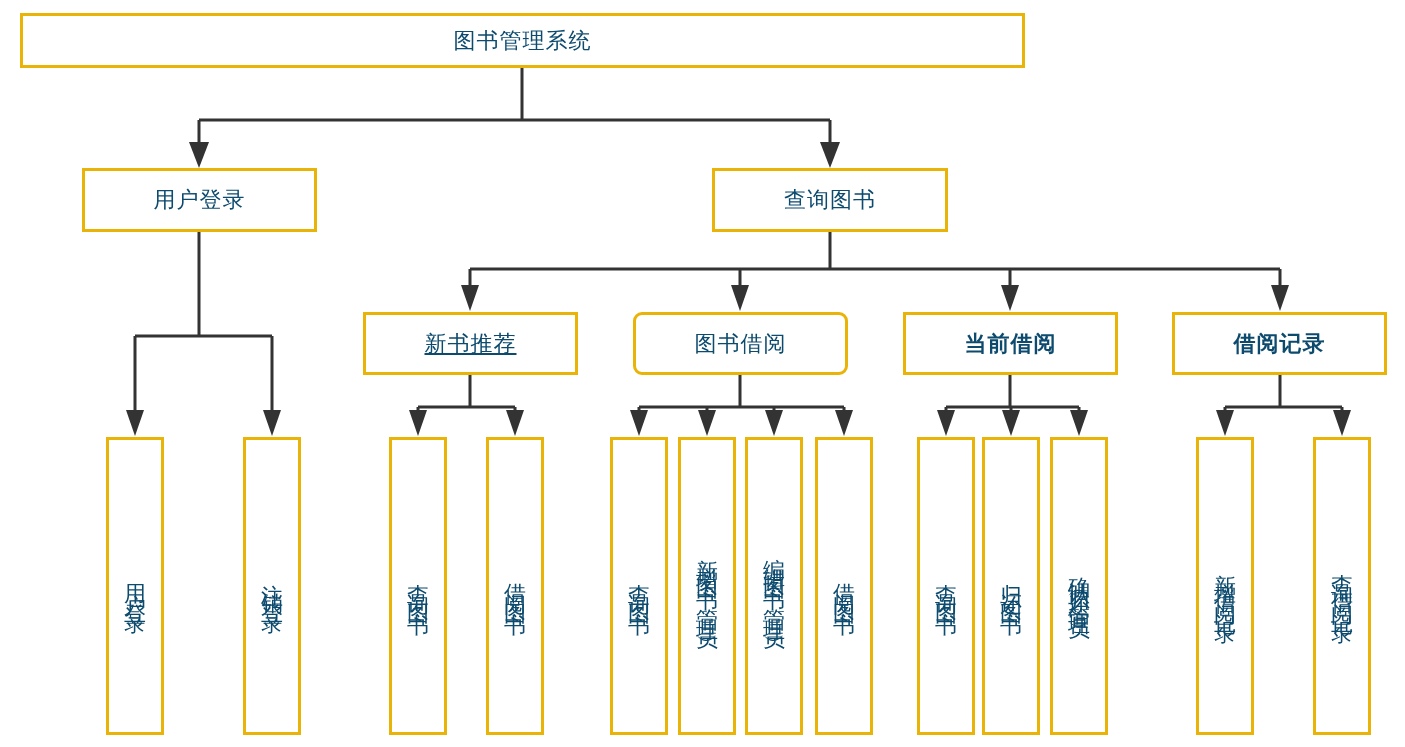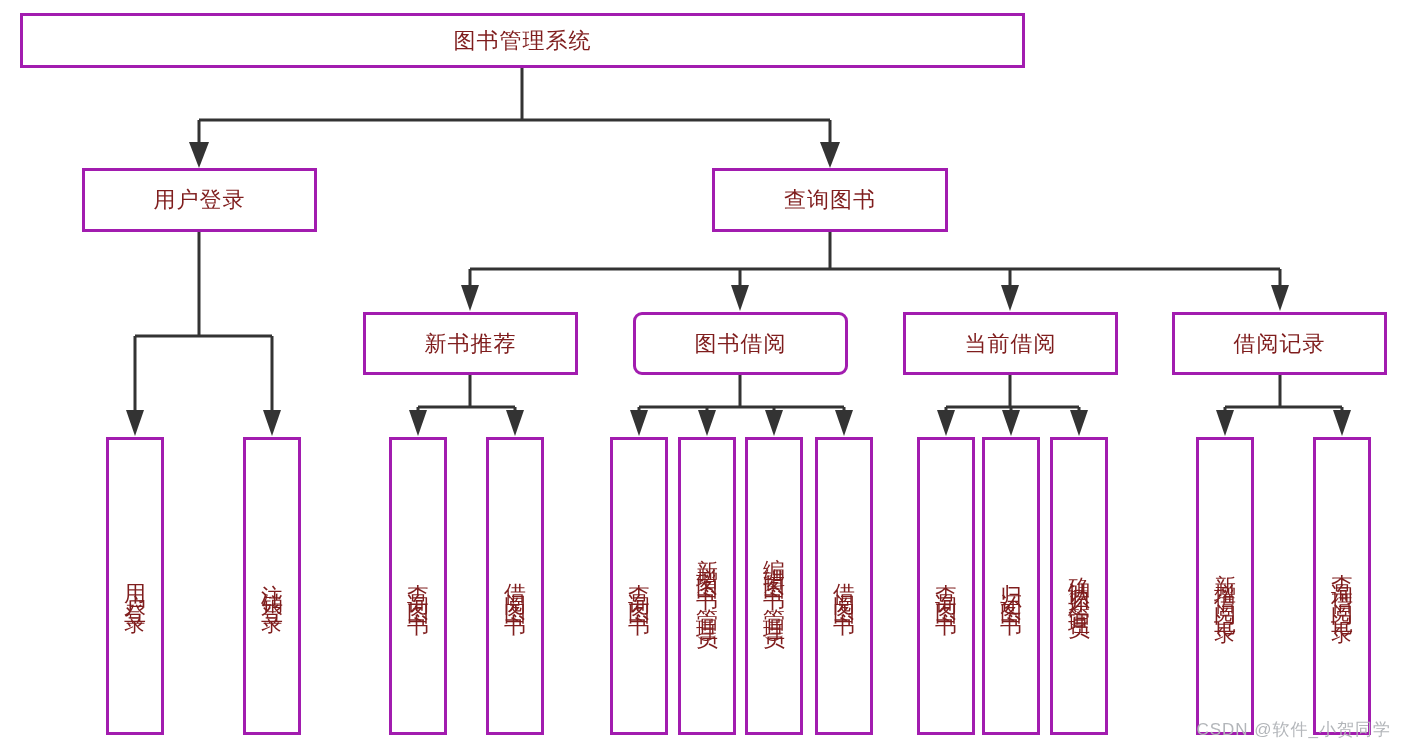--- a/index.html
+++ b/index.html
@@ -21,27 +21,27 @@
     left: 0;
     top: 0;
     width: 1405px;
     height: 747px;
     pointer-events: none;
   }
   .box {
     position: absolute;
     box-sizing: border-box;
     background: #ffffff;
-    border: 3px solid #a21caf;
+    border: 3px solid #eab308;
     display: flex;
     align-items: center;
     justify-content: center;
     font-size: 22px;
     letter-spacing: 1px;
-    color: #7f1d1d;
+    color: #0c4a6e;
     white-space: nowrap;
   }
   .leaf {
     writing-mode: vertical-rl;
     text-orientation: mixed;
     letter-spacing: 10px;
     font-size: 22px;
     white-space: normal;
     line-height: 1;
   }
@@ -91,38 +91,37 @@
       <polygon points="1216,410 1234,410 1225,436"></polygon>
       <polygon points="1333,410 1351,410 1342,436"></polygon>
     </g>
   </svg>
 
   <div class="box" style="left:20px; top:13px; width:1005px; height:55px;">图书管理系统</div>
 
   <div class="box" style="left:82px; top:168px; width:235px; height:64px;">用户登录</div>
   <div class="box" style="left:712px; top:168px; width:236px; height:64px;">查询图书</div>
 
-  <div class="box" style="left:363px; top:312px; width:215px; height:63px;">新书推荐</div>
+  <div class="box" style="left:363px; top:312px; width:215px; height:63px;text-decoration:underline;">新书推荐</div>
   <div class="box" style="left:633px; top:312px; width:215px; height:63px;border-radius:9px;">图书借阅</div>
-  <div class="box" style="left:903px; top:312px; width:215px; height:63px;">当前借阅</div>
-  <div class="box" style="left:1172px; top:312px; width:215px; height:63px;">借阅记录</div>
+  <div class="box" style="left:903px; top:312px; width:215px; height:63px;font-weight:bold;">当前借阅</div>
+  <div class="box" style="left:1172px; top:312px; width:215px; height:63px;font-weight:bold;">借阅记录</div>
 
   <div class="box leaf" style="left:106px; top:437px; width:58px; height:298px;">用户登录</div>
   <div class="box leaf" style="left:243px; top:437px; width:58px; height:298px;">注销登录</div>
 
   <div class="box leaf" style="left:389px; top:437px; width:58px; height:298px;">查询图书</div>
   <div class="box leaf" style="left:486px; top:437px; width:58px; height:298px;">借阅图书</div>
 
   <div class="box leaf" style="left:610px; top:437px; width:58px; height:298px;">查询图书</div>
   <div class="box leaf" style="left:678px; top:437px; width:58px; height:298px;">新增图书（管理员）</div>
   <div class="box leaf" style="left:745px; top:437px; width:58px; height:298px;">编辑图书（管理员）</div>
   <div class="box leaf" style="left:815px; top:437px; width:58px; height:298px;">借阅图书</div>
 
   <div class="box leaf" style="left:917px; top:437px; width:58px; height:298px;">查询图书</div>
   <div class="box leaf" style="left:982px; top:437px; width:58px; height:298px;">归还图书</div>
   <div class="box leaf" style="left:1050px; top:437px; width:58px; height:298px; letter-spacing:6px;">确认归还（管理员）</div>
 
   <div class="box leaf" style="left:1196px; top:437px; width:58px; height:298px;">新增借阅记录</div>
   <div class="box leaf" style="left:1313px; top:437px; width:58px; height:298px;">查询借阅记录</div>
 
-  <div class="watermark">CSDN @软件_小贺同学</div>
 
 </div>
 
 </body></html>

